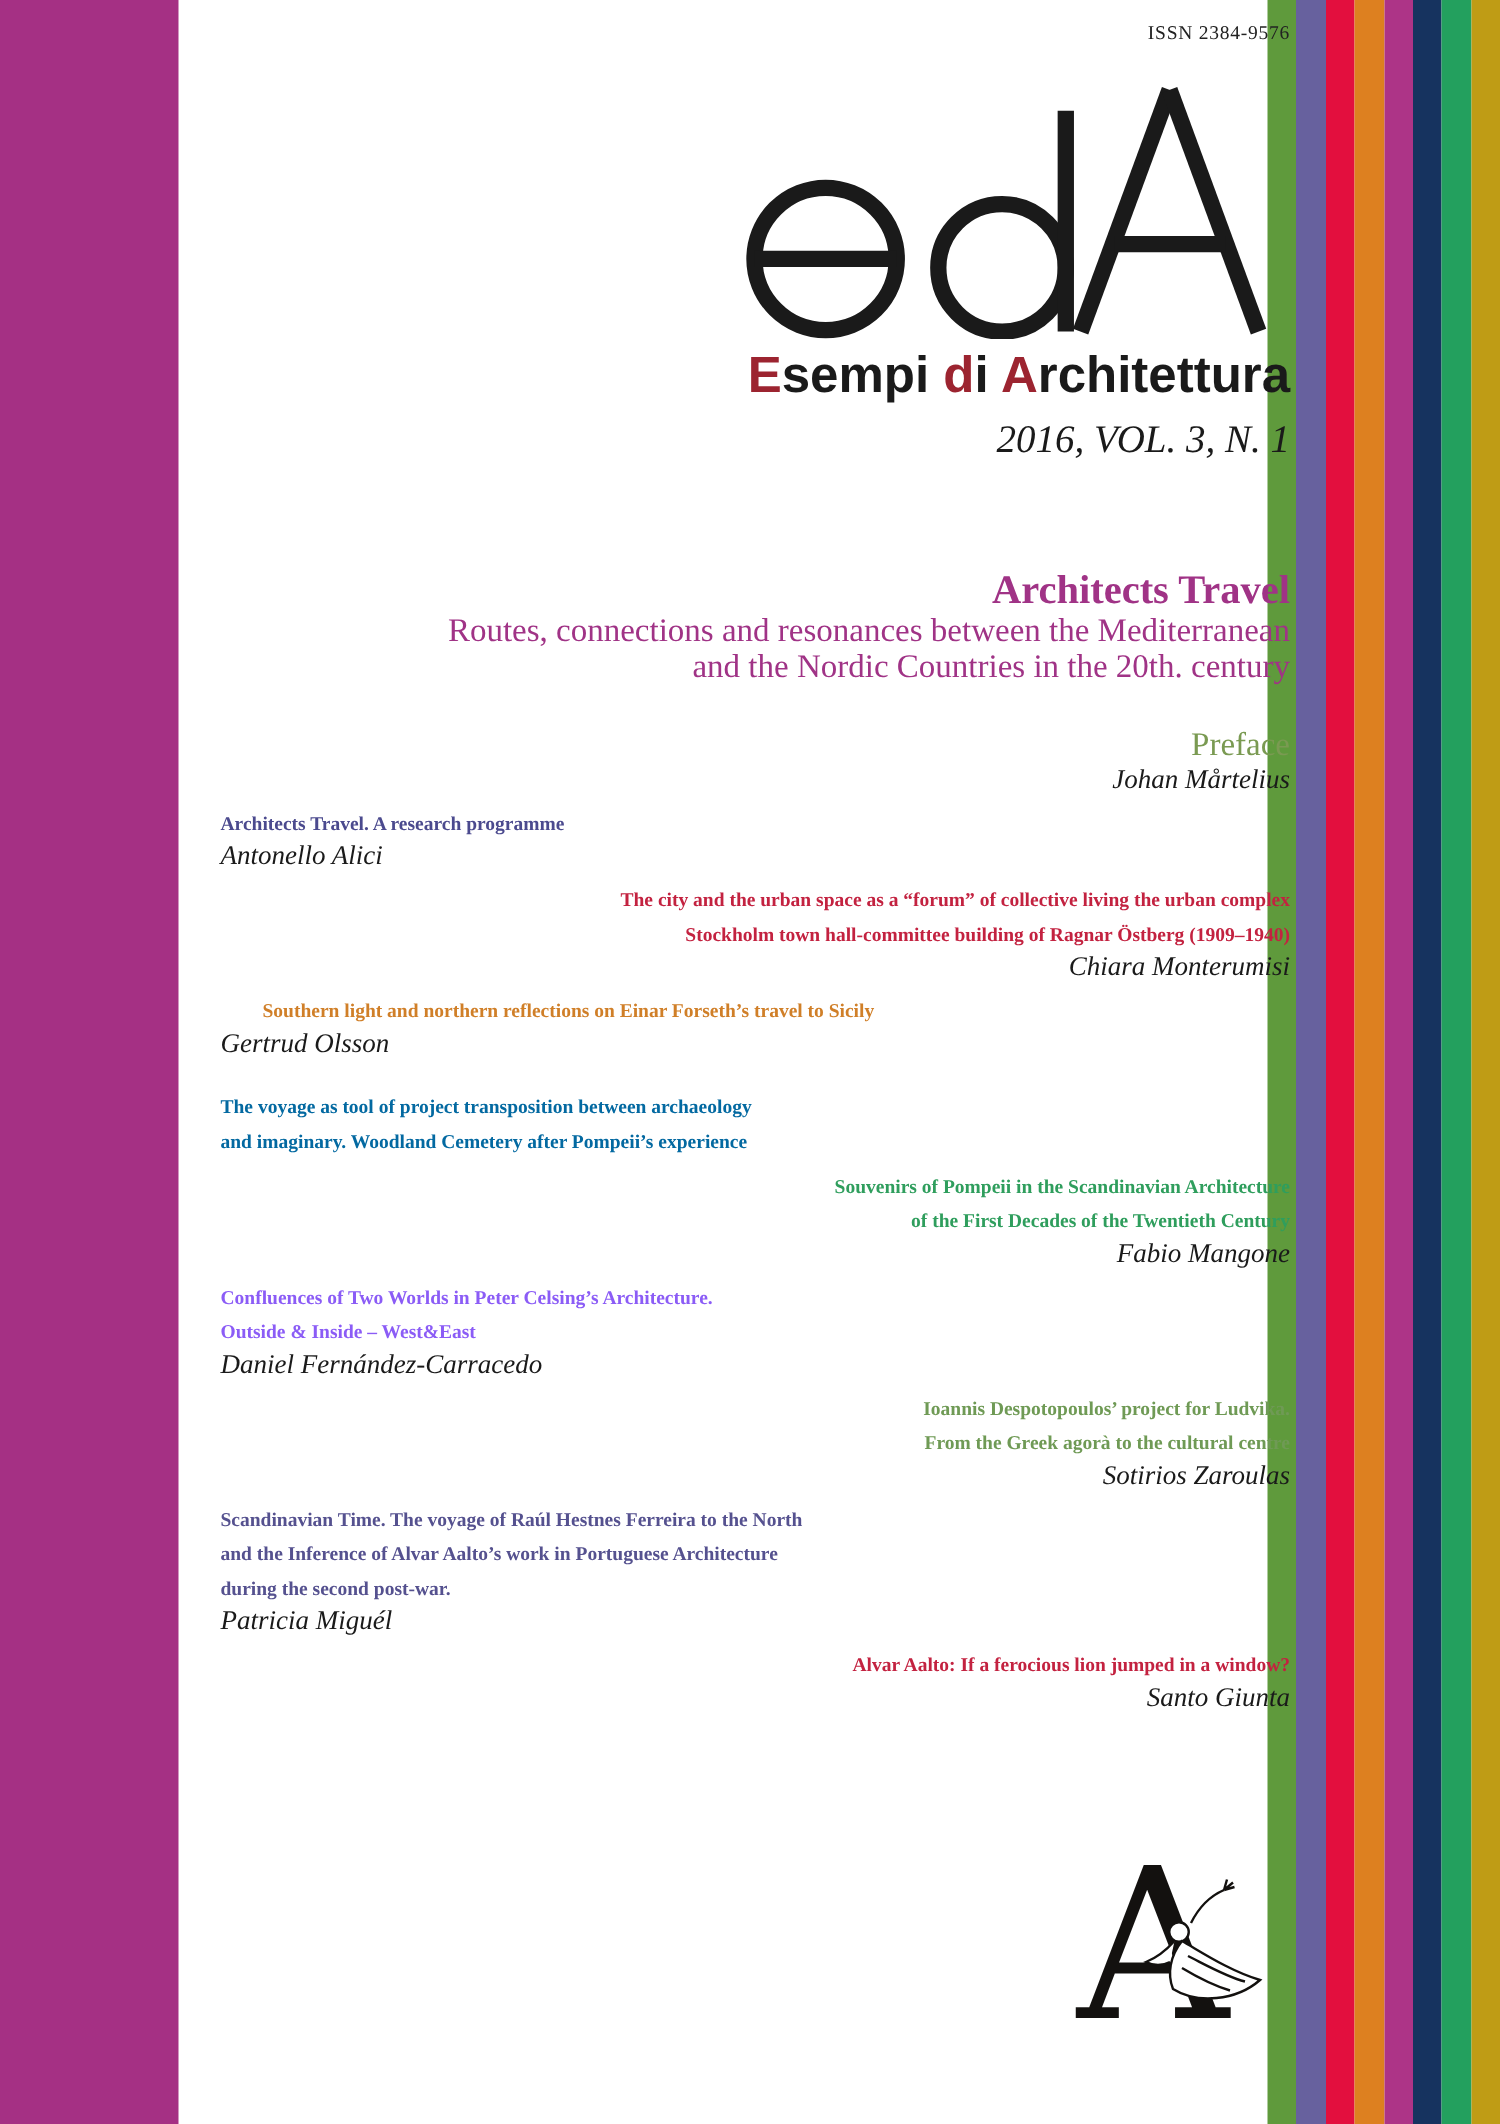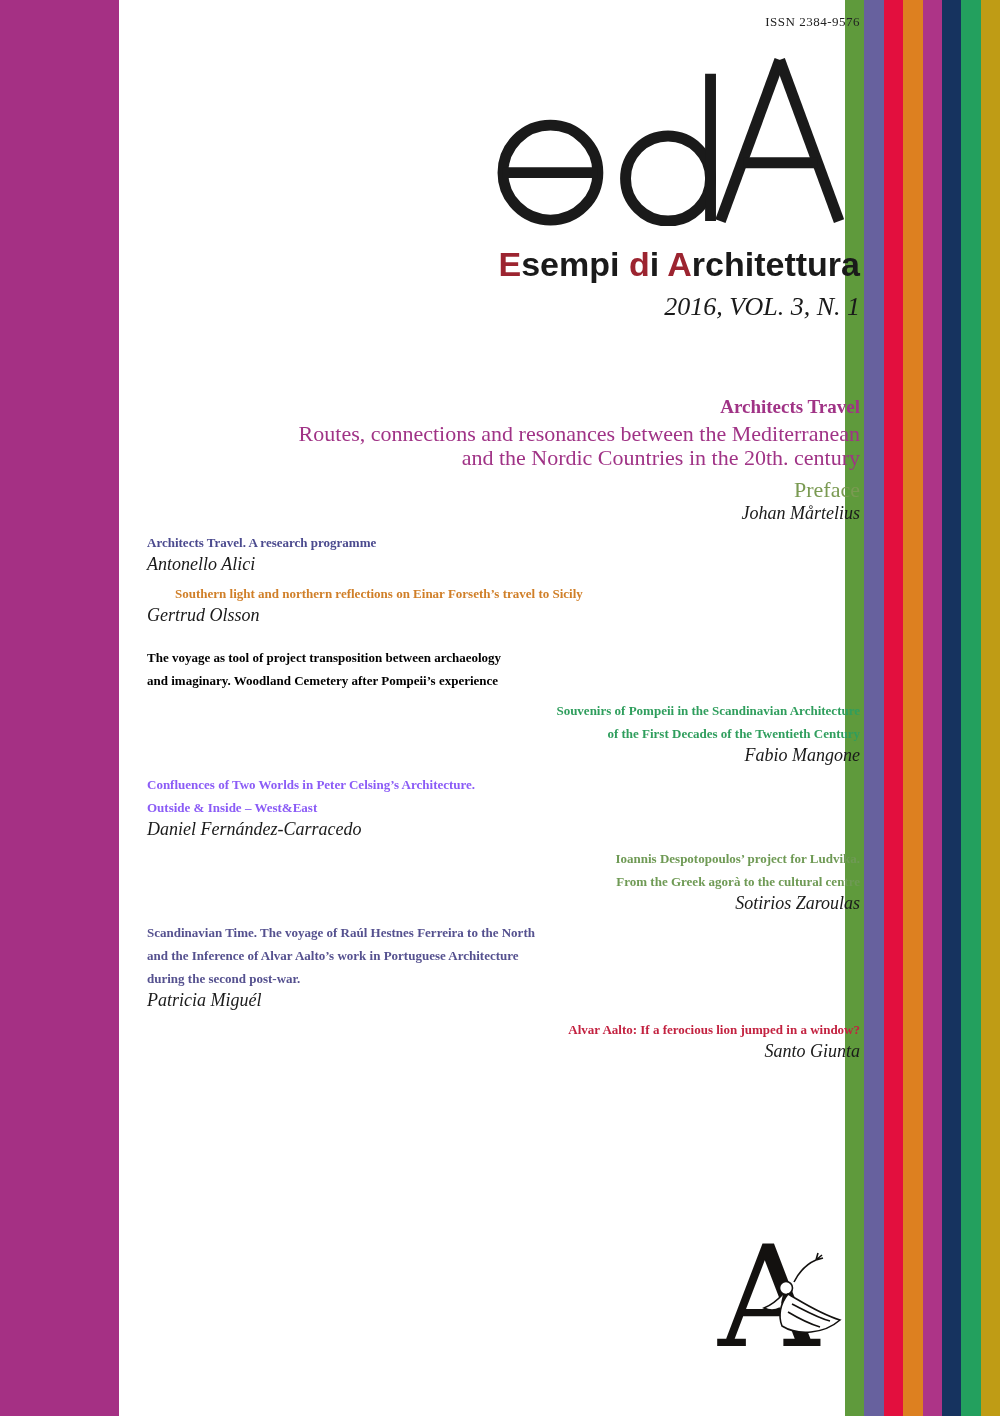--- a/index.html
+++ b/index.html
@@ -9,26 +9,26 @@
   }
   
   .left-stripe{position:absolute;left:0;top:0;width:115px;height:1416px;border-right:4px solid transparent;}
   .right-stripes{position:absolute;right:0;top:0;width:155px;height:1416px;display:flex;}
   .stripe{flex:1;height:100%;}
   
   .content{position:absolute;left:119px;top:0;width:751px;height:1416px;box-sizing:border-box;padding:0 10px 0 28px;}
   .issn{margin-top:14px;text-align:right;font-size:13px;letter-spacing:.5px;color:#222;}
   .logo-row{display:flex;justify-content:flex-end;margin-top:26px;}
   .eda-logo{width:378px;height:170px;display:block;}
-  .brand-line{margin-top:18px;text-align:right;font-family:"Liberation Sans",sans-serif;font-weight:bold;font-size:34px;line-height:40px;color:#1a1a1a;}
+  .brand-line{margin-top:4px;text-align:right;font-family:"Liberation Sans",sans-serif;font-weight:bold;font-size:34px;line-height:40px;color:#1a1a1a;}
   .issue-line{margin-top:8px;text-align:right;font-size:26px;line-height:30px;color:#1a1a1a;font-style:italic;}
   .heading{margin-top:70px;text-align:right;}
-  .heading-title{font-size:19px;line-height:30px;font-weight:bold;}
+  .heading-title{font-size:27px;line-height:30px;font-weight:bold;}
   .heading-sub{font-size:22px;line-height:24px;white-space:pre-line;}
-  .preface-label{margin-top:8px;text-align:right;font-size:22px;line-height:24px;}
+  .preface-label{margin-top:28px;text-align:right;font-size:22px;line-height:24px;}
   .preface-author{text-align:right;font-size:18px;line-height:22px;font-style:italic;}
   .sections{margin-top:6px;}
   .section{margin-top:7px;}
   .section.right{text-align:right;}
   .sec-title{font-size:13px;line-height:23px;font-weight:bold;white-space:pre-line;}
   .sec-author{font-size:18px;line-height:21px;font-style:italic;color:#1a1a1a;}
   
   .publisher{position:absolute;left:718px;top:1228px;width:125px;height:140px;}
   .publisher-letter{font-family:"DejaVu Serif",serif;font-size:140px;line-height:140px;color:#13110f;display:block;}
   .figure-overlay{position:absolute;left:18px;top:20px;width:110px;height:110px;}
@@ -82,29 +82,34 @@
   <div class="preface-label" style="color: rgb(122, 154, 82);">Preface</div>
   <div class="preface-author">Johan Mårtelius</div>
 
   <div class="sections">
 
     <div class="section left">
       <div class="sec-title" style="color: rgb(75, 74, 142);">Architects Travel. A research programme</div>
       <div class="sec-author">Antonello Alici</div>
     </div>
 
+    <div class="section right">
+      <div class="sec-title" style="color: rgb(195, 34, 64);">The city and the urban space as a “forum” of collective living the urban complex
+Stockholm town hall-committee building of Ragnar Östberg (1909–1940)</div>
+      <div class="sec-author">Chiara Monterumisi</div>
+    </div>
 
     <div class="section left">
       <div class="sec-title" style="color: rgb(208, 127, 40); margin-left: 28px;">Southern light and northern reflections on Einar Forseth’s travel to Sicily</div>
       <div class="sec-author">Gertrud Olsson</div>
     </div>
 
 
     <div class="section left">
-      <div class="sec-title" style="color: #000000; margin-top: 20px;">The voyage as tool of project transposition between archaeology
+      <div class="sec-title" style="color: #0369a1; margin-top: 20px;">The voyage as tool of project transposition between archaeology
 and imaginary. Woodland Cemetery after Pompeii’s experience</div>
     </div>
 
     <div class="section right">
       <div class="sec-title" style="color: rgb(47, 158, 93);">Souvenirs of Pompeii in the Scandinavian Architecture
 of the First Decades of the Twentieth Century</div>
       <div class="sec-author">Fabio Mangone</div>
     </div>
 
     <div class="section left">

